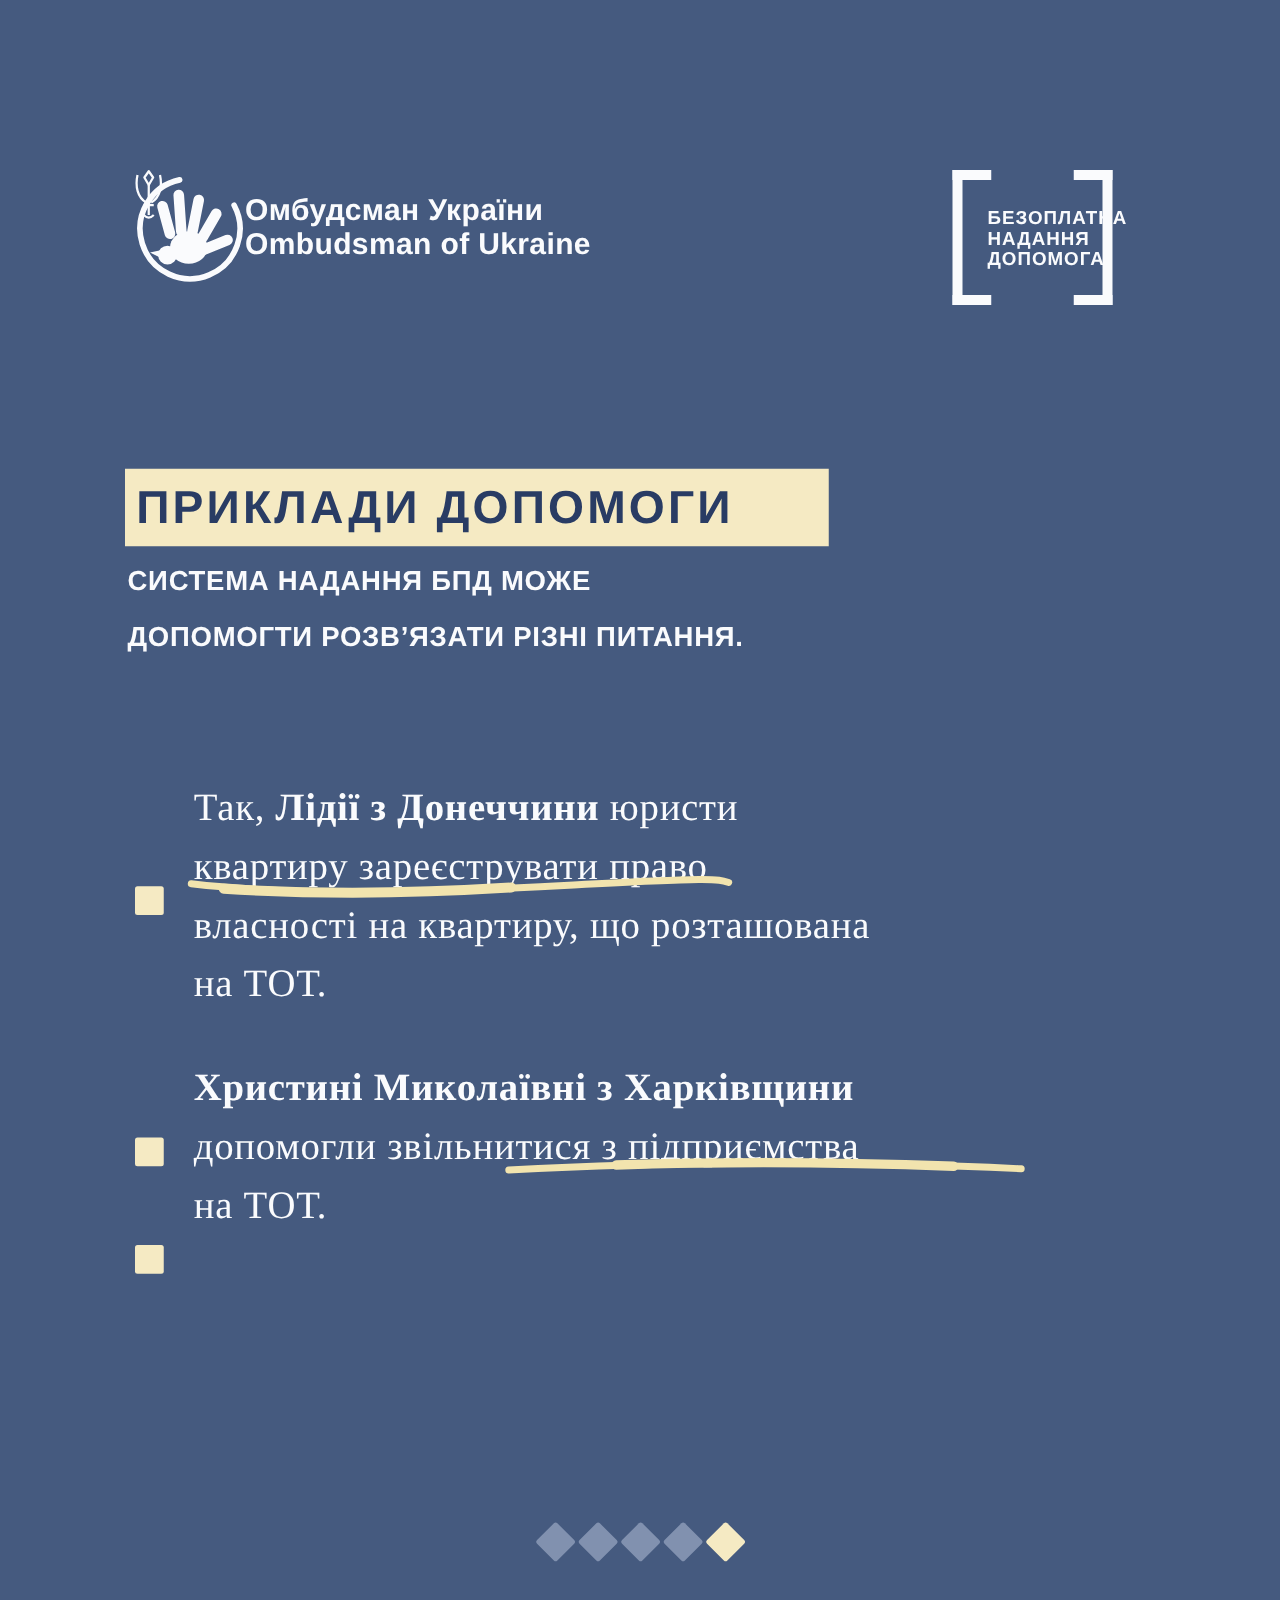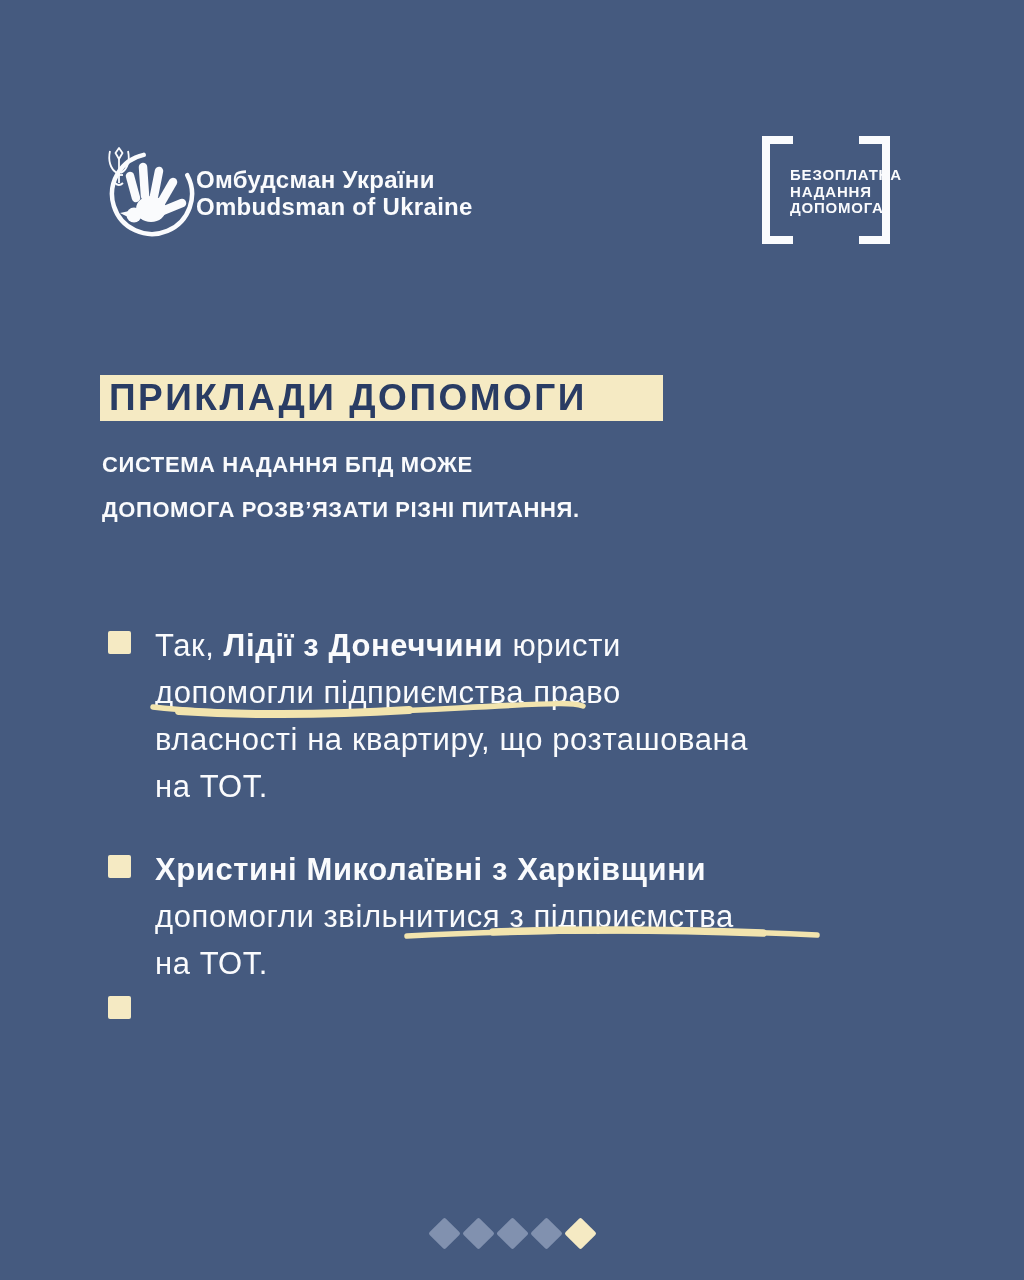--- a/index.html
+++ b/index.html
@@ -16,49 +16,49 @@
   body{font-family:"Liberation Sans","DejaVu Sans",sans-serif;}
   .canvas{
     position:relative;
     width:1024px;height:1280px;
     background:var(--background);
     overflow:hidden;
     margin:0 auto;
   }
 
   
-  .brand-left{position:absolute;left:106px;top:140px;width:380px;height:100px;}
+  .brand-left{position:absolute;left:106px;top:129px;width:380px;height:100px;}
   .brand-left svg{position:absolute;left:0;top:6px;}
   .trident{position:absolute;left:46px;top:0;}
   .brand-names{position:absolute;left:90px;top:26px;color:var(--white);}
   .brand-name{font-size:24px;font-weight:bold;line-height:27px;letter-spacing:.3px;white-space:nowrap;}
 
   
   .brand-right{position:absolute;left:762px;top:136px;width:128px;height:108px;color:var(--white);}
   .bracket{position:absolute;top:0;width:31px;height:108px;border:8px solid var(--white);}
   .bracket-left{left:0;border-right:none;}
   .bracket-right{right:0;border-left:none;}
   .brand-right-text{position:absolute;left:28px;top:31px;font-size:15px;font-weight:bold;line-height:16.5px;letter-spacing:.8px;white-space:nowrap;}
 
   
   .title-badge{
-    position:absolute;left:100px;top:375px;width:563px;height:46px;
+    position:absolute;left:100px;top:375px;width:563px;height:62px;
     background:var(--cream);display:flex;align-items:center;padding-left:9px;
   }
   .title-badge h1{
     font-size:37px;font-weight:bold;letter-spacing:2.5px;color:var(--navy-text);white-space:nowrap;
   }
   .subtitle{
     position:absolute;left:102px;top:442px;color:var(--white);
     font-size:22px;font-weight:bold;letter-spacing:.6px;line-height:45px;white-space:nowrap;
   }
 
   
   .bullets{position:absolute;left:108px;top:622px;width:830px;color:var(--white);}
-  .bullet{display:flex;align-items:flex-start;}
+  .bullet{display:flex;align-items:center;font-family:Liberation Serif, serif;}
   .bullet-1{margin-bottom:36px;}
   .bullet-2{}
   .marker{
     flex:0 0 auto;width:23px;height:23px;background:var(--cream);
     border-radius:2px;margin-top:9px;margin-right:24px;
   }
   .bullet-text{position:relative;font-size:31px;line-height:47px;letter-spacing:.6px;}
   .bullet-text b{font-weight:bold;}
   .line{white-space:nowrap;}
   .swoosh{position:absolute;pointer-events:none;}
@@ -125,30 +125,30 @@
       <div>ДОПОМОГА</div>
     </div>
   </div>
 
   <div class="title-badge">
     <h1>ПРИКЛАДИ ДОПОМОГИ</h1>
   </div>
 
   <div class="subtitle">
     <div class="line">СИСТЕМА НАДАННЯ БПД МОЖЕ</div>
-    <div class="line">ДОПОМОГА РОЗВ’ЯЗАТИ РІЗНІ ПИТАННЯ.</div>
+    <div class="line">ДОПОМОГТИ РОЗВ’ЯЗАТИ РІЗНІ ПИТАННЯ.</div>
   </div>
 
   <div class="bullets">
 
     <div class="bullet bullet-1">
       <span class="marker"></span>
       <div class="bullet-text">
         <div class="line"><span>Так, </span><b>Лідії з Донеччини</b><span> юристи</span></div>
-        <div class="line">допомогли підприємства право</div>
+        <div class="line">квартиру зареєструвати право</div>
         <div class="line">власності на квартиру, що розташована</div>
         <div class="line">на ТОТ.</div>
         <svg class="swoosh swoosh-1" width="440" height="20" viewBox="0 0 440 20" aria-hidden="true">
           <path d="M4,7 C90,17 200,14 310,8 S 425,3 434,6" fill="none" stroke="#F2E4AE" stroke-width="5.5" stroke-linecap="round"></path>
           <path d="M30,11 C110,16 180,15 260,10" fill="none" stroke="#F2E4AE" stroke-width="8" stroke-linecap="round"></path>
         </svg>
       </div>
     </div>
 
     <div class="bullet bullet-2">

